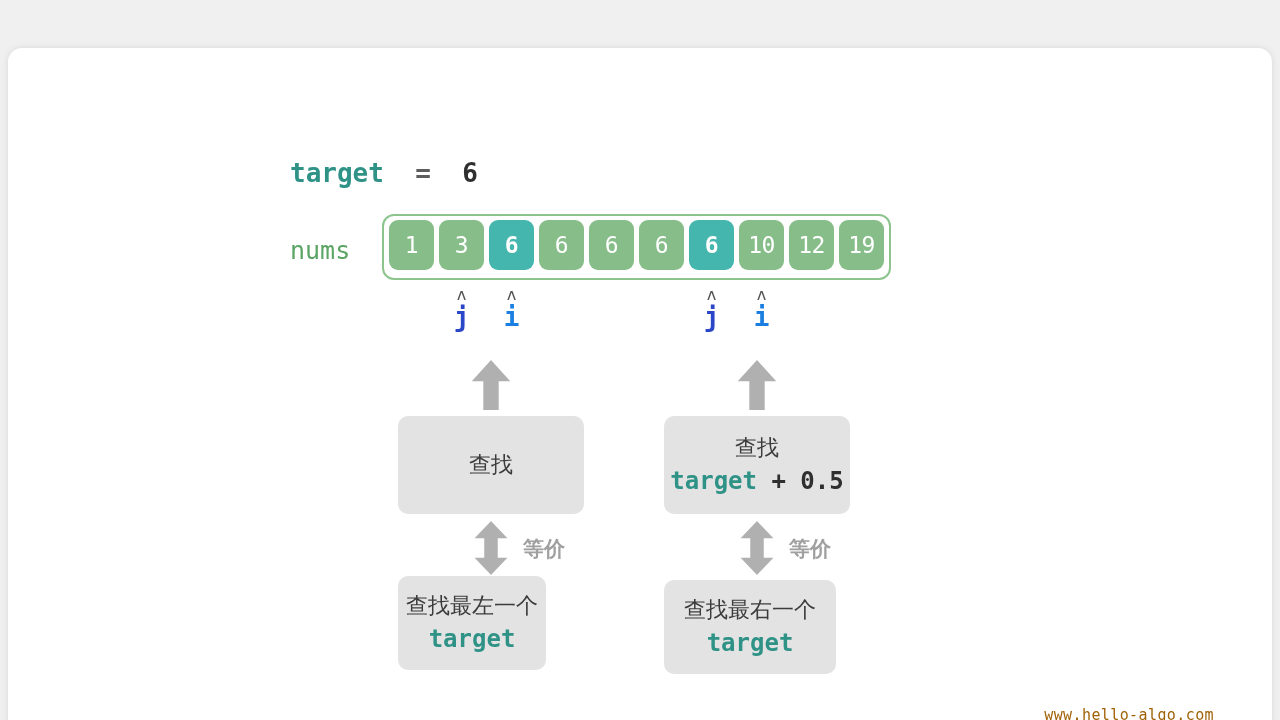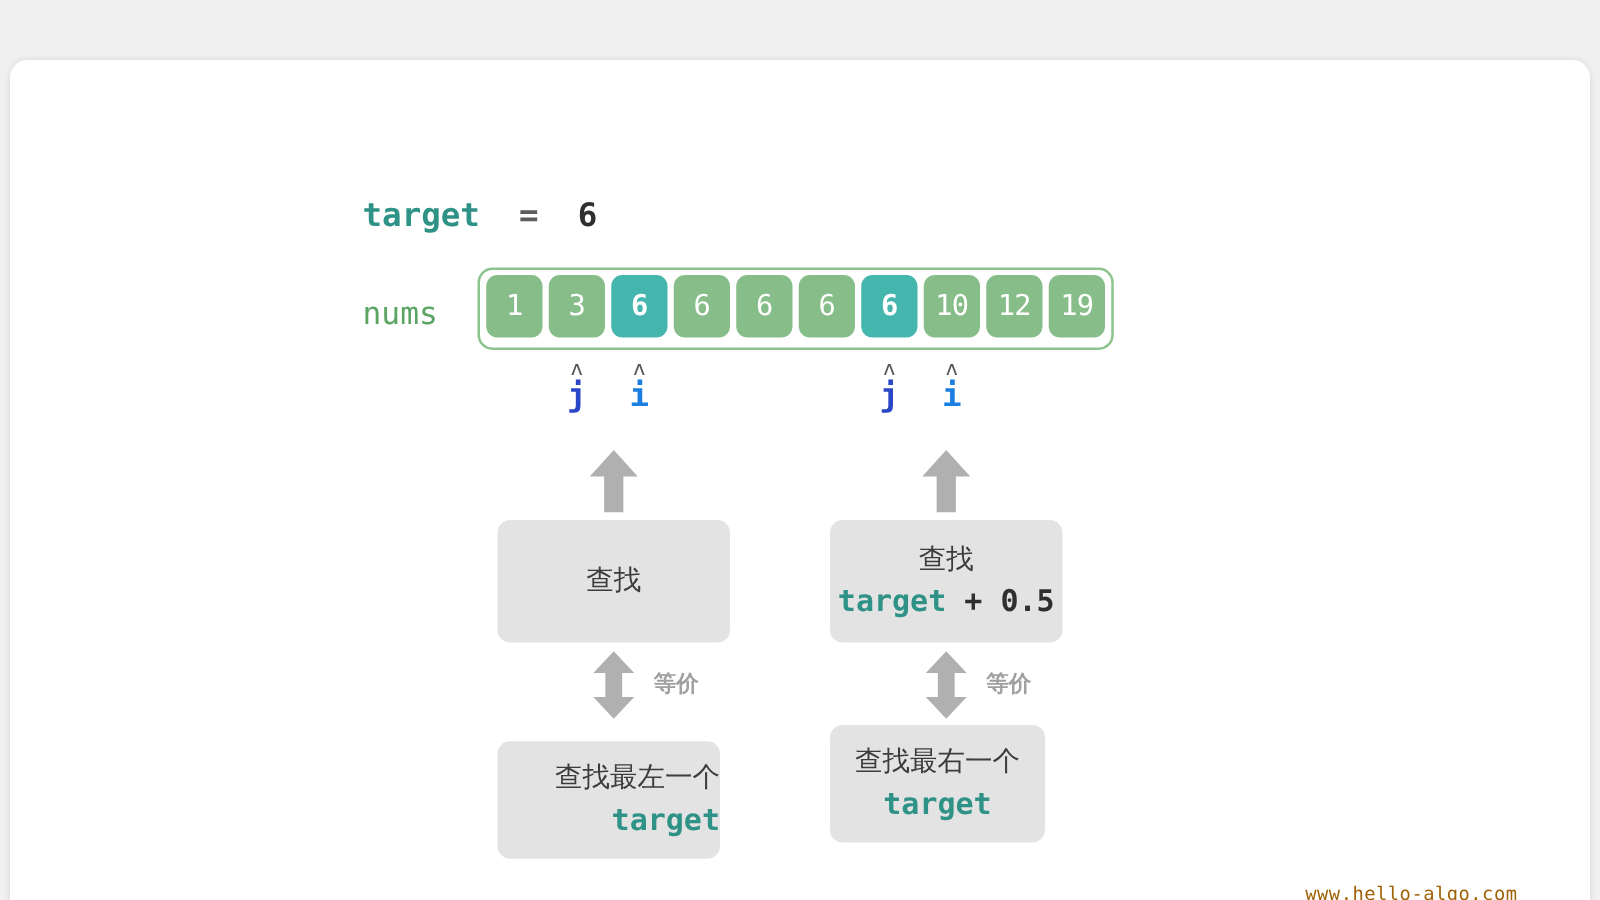--- a/index.html
+++ b/index.html
@@ -149,21 +149,21 @@
   
   .arrow-up {
     position: absolute;
   }
   .arrow-bi {
     position: absolute;
   }
   .eq-label {
     position: absolute;
     font-family: "DejaVu Sans", sans-serif;
-    font-size: 18px;
+    font-size: 21px;
     font-weight: bold;
     color: #a0a0a0;
     white-space: pre;
   }
 
   
   .watermark {
     position: absolute;
     right: 58px;
     bottom: 28px;
@@ -225,21 +225,21 @@
         <div class="arrow-up" style="left: 463px; top: 312px;"><svg width="40" height="50" viewBox="0 0 40 52">
             <polygon points="20,0 40,22 28,22 28,52 12,52 12,22 0,22" fill="#b0b0b0"></polygon>
           </svg></div>
         <div class="gbox" style="left: 390px; top: 368px; width: 186px; height: 98px;">
           <div class="line-cn">查找</div>
         </div>
         <div class="arrow-bi" style="left: 466px; top: 473px;"><svg width="34" height="54" viewBox="0 0 34 56">
             <polygon points="17,0 34,18 24,18 24,38 34,38 17,56 0,38 10,38 10,18 0,18" fill="#b0b0b0"></polygon>
           </svg></div>
         <div class="eq-label" style="left: 515px; top: 487px;">等价</div>
-        <div class="gbox" style="left: 390px; top: 545px; width: 178px; height: 94px; align-items: flex-end;">
+        <div class="gbox" style="left: 390px; top: 528px; width: 148px; height: 94px;">
           <div class="line-cn">查找最左一个</div>
           <div class="line-code"><span class="tok-var">target</span></div>
         </div>
         <div class="arrow-up" style="left: 729px; top: 312px;"><svg width="40" height="50" viewBox="0 0 40 52">
             <polygon points="20,0 40,22 28,22 28,52 12,52 12,22 0,22" fill="#b0b0b0"></polygon>
           </svg></div>
         <div class="gbox" style="left: 656px; top: 368px; width: 186px; height: 98px;">
           <div class="line-cn">查找</div>
           <div class="line-code"><span class="tok-var">target</span><span> + 0.5</span></div>
         </div>

